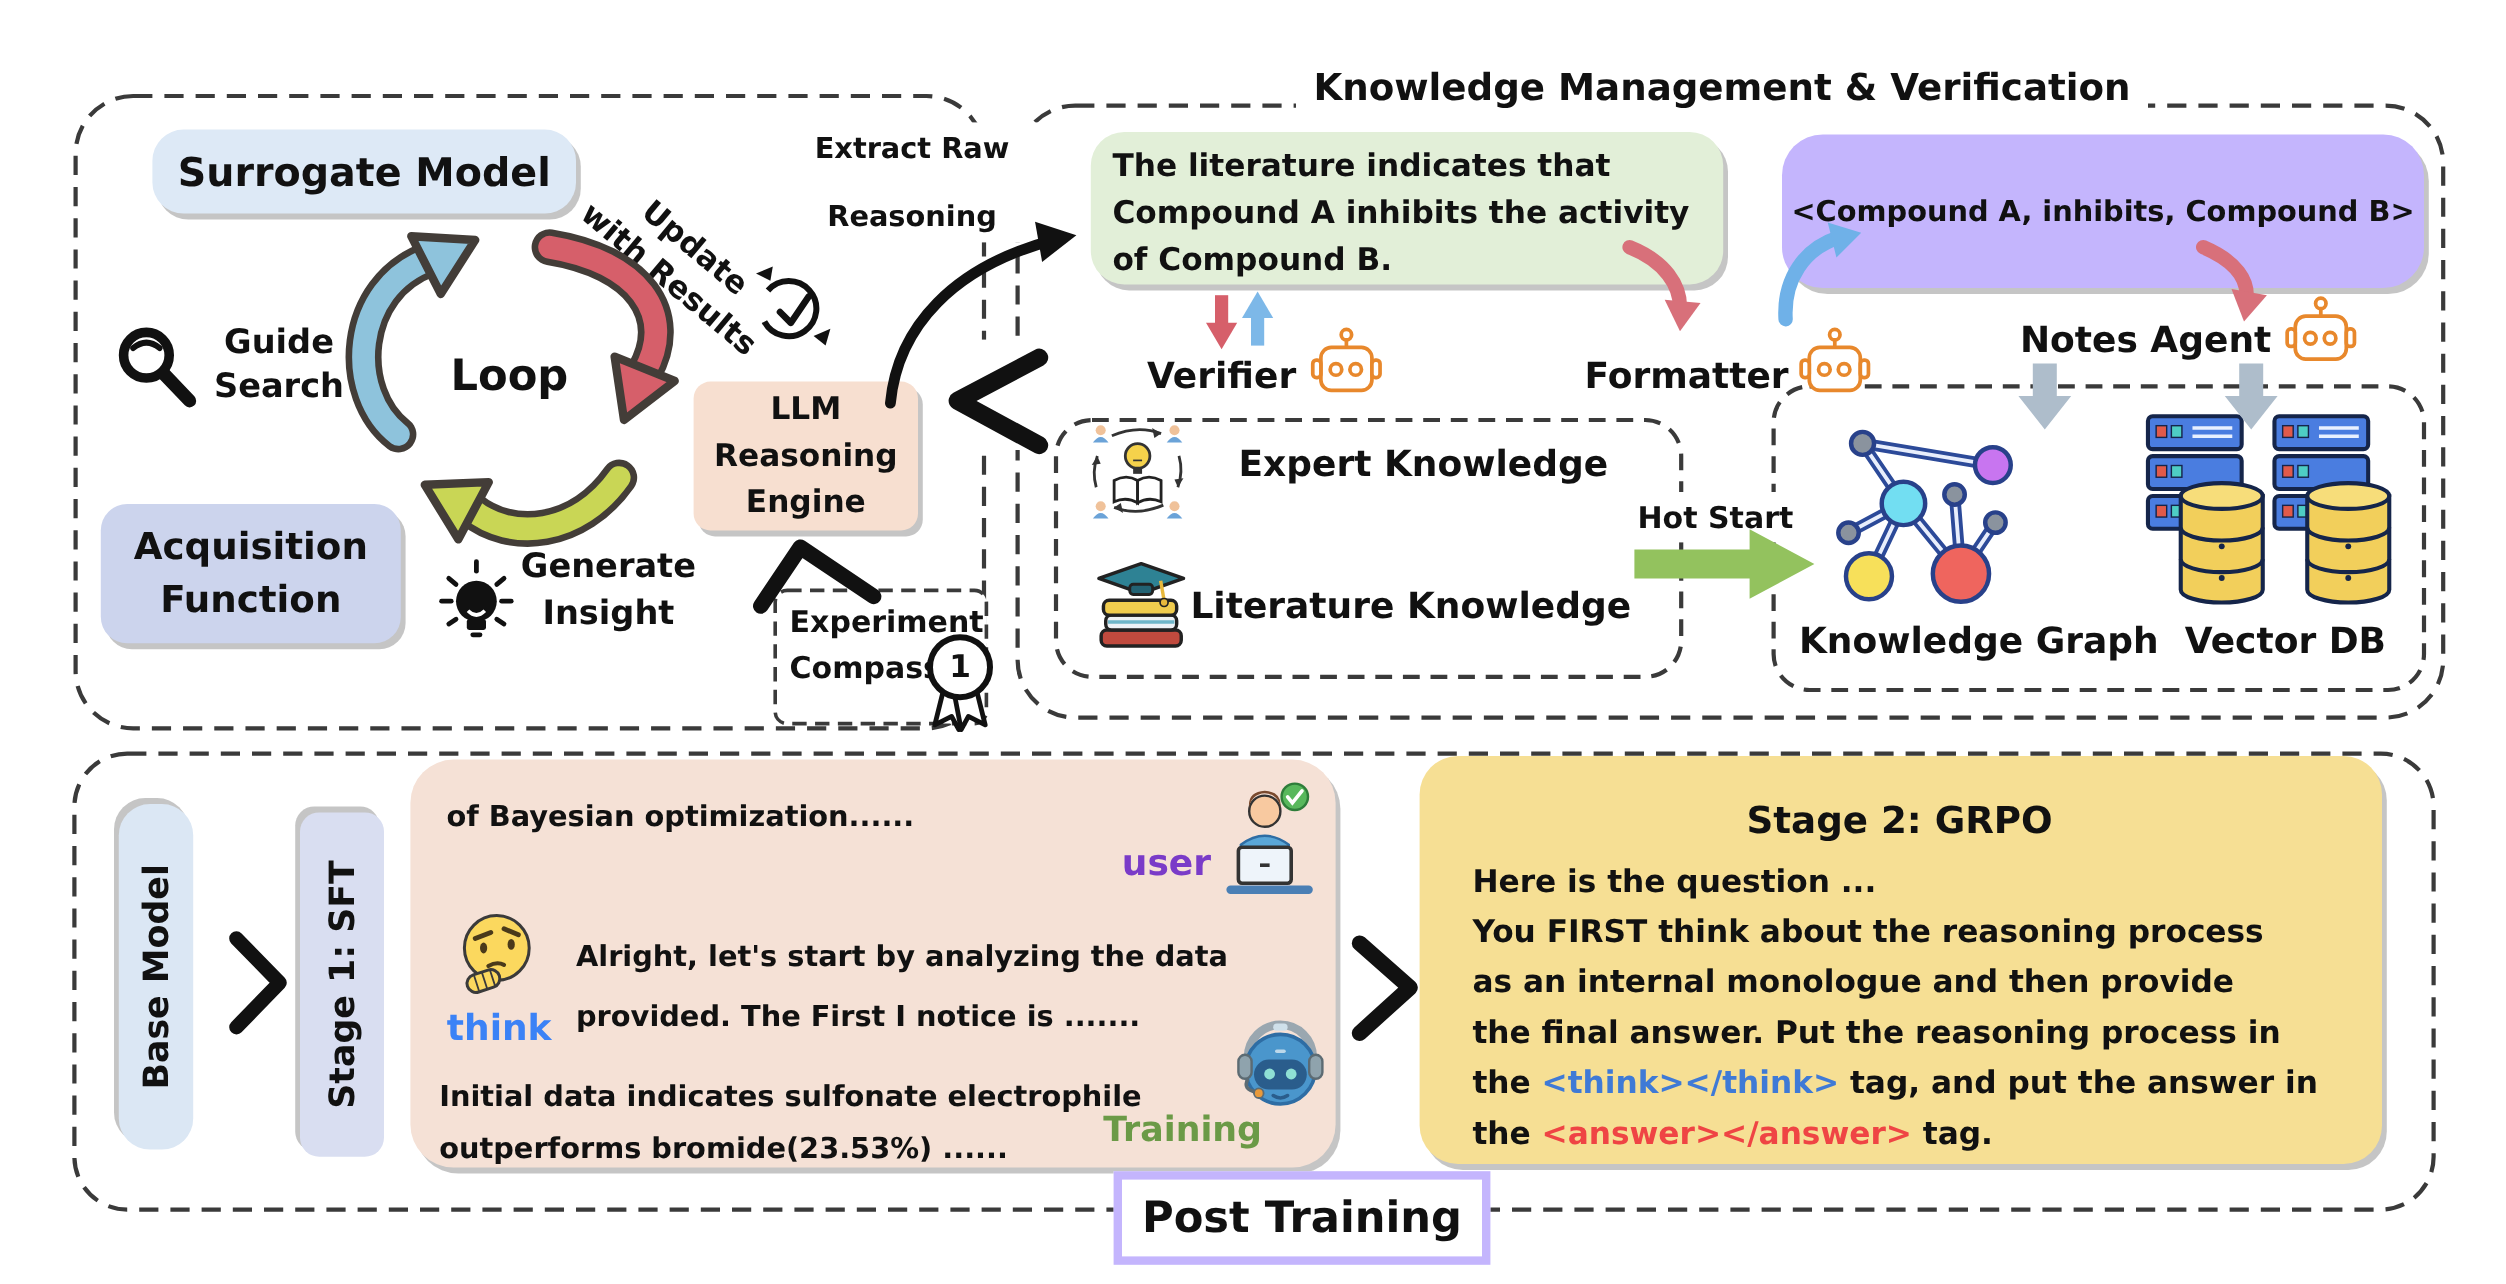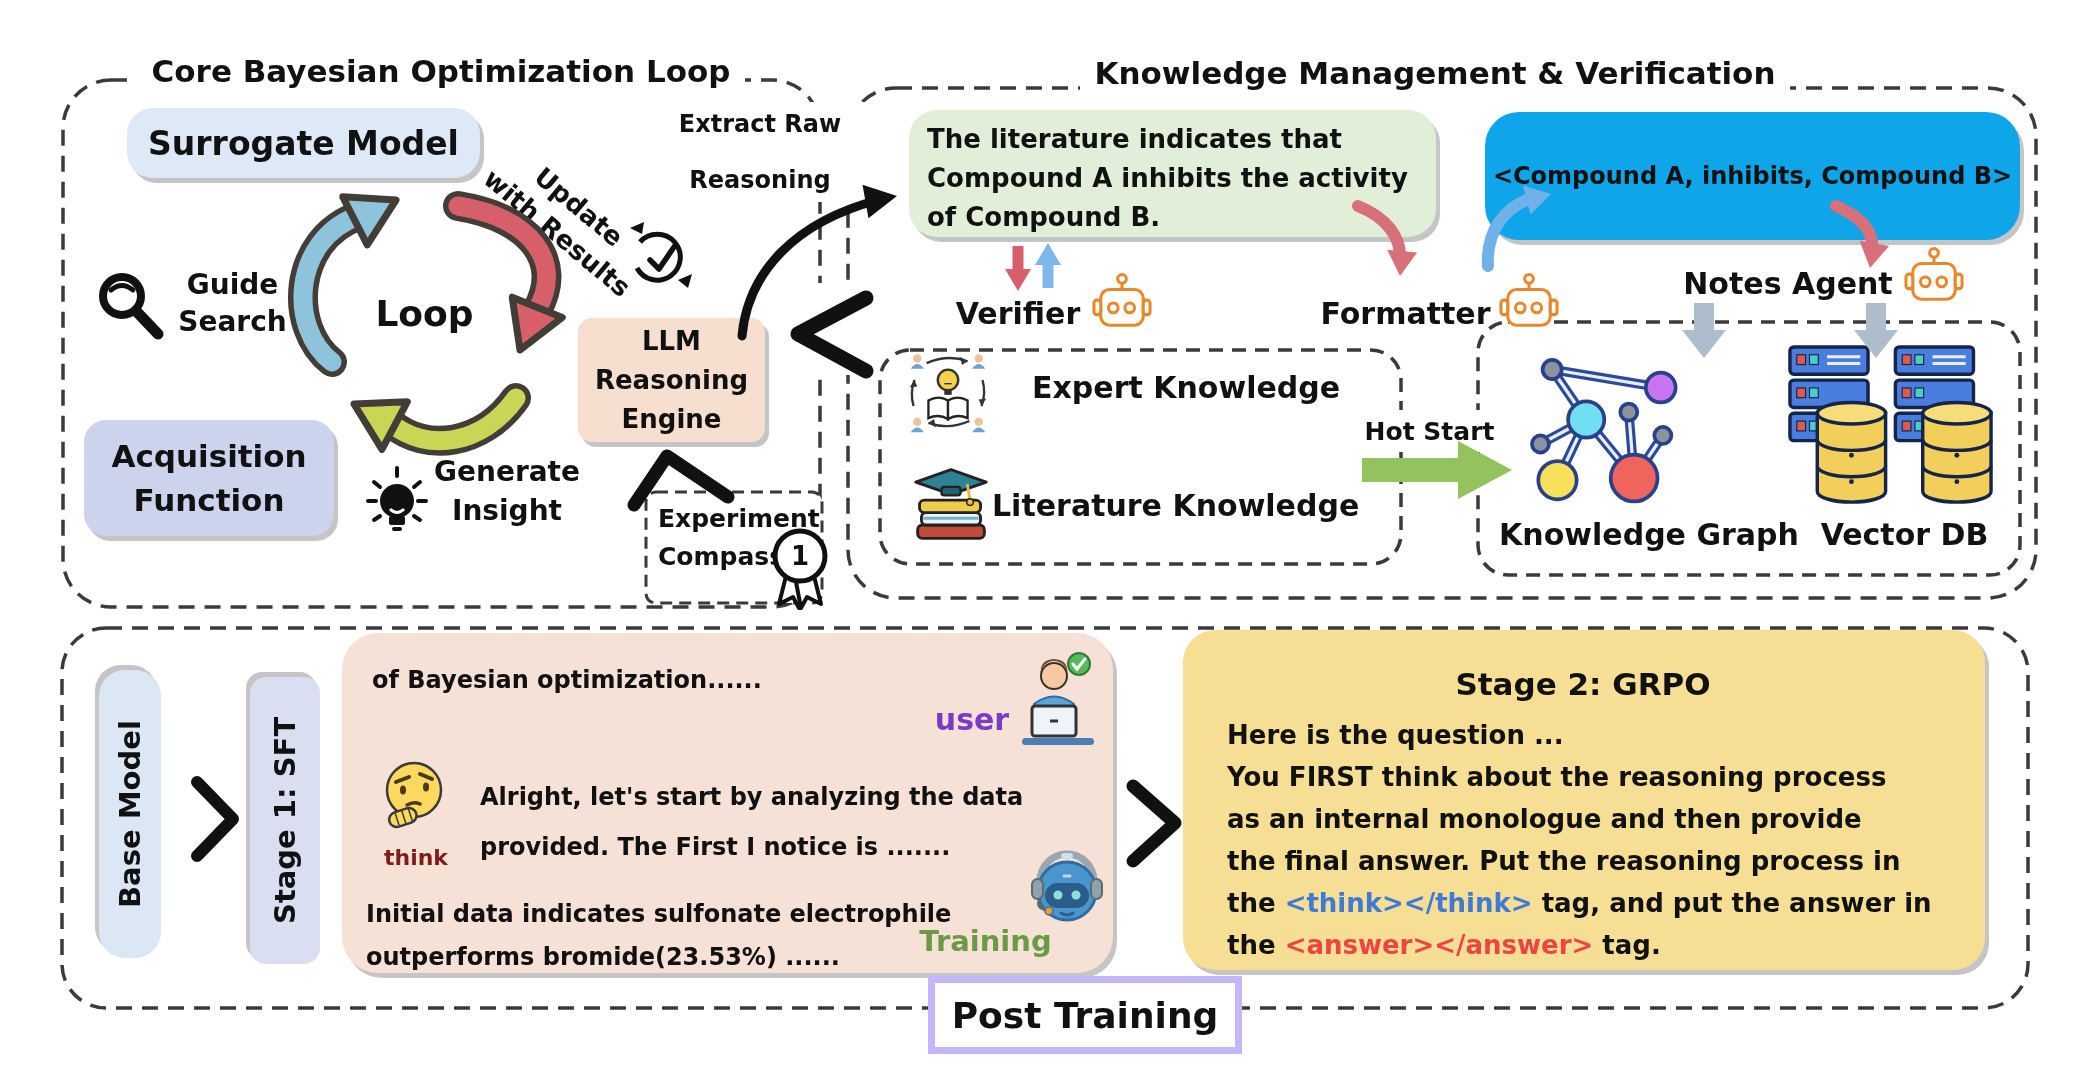--- a/index.html
+++ b/index.html
@@ -21,21 +21,20 @@
 
   <svg class="abs nolnk" style="left:0;top:0;" width="2088" height="1070" viewBox="0 0 2088 1070">
     <rect x="63" y="80" width="757" height="527" rx="48" fill="none" stroke="#3a3a3a" stroke-width="3.5" stroke-dasharray="16 10"></rect>
     <rect x="848" y="88" width="1188" height="510" rx="48" fill="none" stroke="#3a3a3a" stroke-width="3.5" stroke-dasharray="16 10"></rect>
     <rect x="880" y="350" width="521" height="214" rx="30" fill="none" stroke="#3a3a3a" stroke-width="3.5" stroke-dasharray="14 9"></rect>
     <rect x="1478" y="322" width="542" height="253" rx="30" fill="none" stroke="#3a3a3a" stroke-width="3.5" stroke-dasharray="14 9"></rect>
     <rect x="62" y="628" width="1966" height="380" rx="44" fill="none" stroke="#3a3a3a" stroke-width="3.5" stroke-dasharray="16 10"></rect>
     <rect x="646" y="492" width="176" height="111" rx="10" fill="#ffffff" stroke="#3a3a3a" stroke-width="3" stroke-dasharray="12 7"></rect>
   </svg>
 
-  <div class="abs whitelabel ctr" style="left:137px;top:43px;width:608px;height:56px;font-size:31px;">Core Bayesian Optimization Loop</div>
 
   <div class="abs softbox ctr" style="left:127px;top:108px;width:353px;height:70px;background:#dde9f6;font-size:33px;">Surrogate Model</div>
 
   <div class="abs softbox ctrcol" style="left:84px;top:420px;width:250px;height:116px;background:#ccd4ed;font-size:31px;line-height:44px;border-radius:22px;">
       <div>Acquisition</div>
       <div>Function</div>
     </div>
 
   <div class="abs ctr" style="left:372px;top:290px;width:105px;height:46px;font-size:36px;">Loop</div>
 
@@ -74,21 +73,21 @@
   <div class="abs whitelabel ctr" style="left:1080px;top:45px;width:710px;height:56px;font-size:31px;">Knowledge Management &amp; Verification</div>
 
   <div class="abs softbox" style="left:909px;top:110px;width:527px;height:127px;background:#e2efd8;border-radius:28px;">
     <div class="abs" style="left:18px;top:10px;width:500px;font-size:26px;line-height:39px;">
         <div>The literature indicates that</div>
         <div>Compound A inhibits the activity</div>
         <div>of Compound B.</div>
       </div>
   </div>
 
-  <div class="abs softbox ctr" style="left:1485px;top:112px;width:535px;height:128px;background:#0ea5e9;border-radius:34px;font-size:24px;">&lt;Compound A, inhibits, Compound B&gt;</div>
+  <div class="abs softbox ctr" style="left:1485px;top:112px;width:535px;height:128px;background:#c4b5fd;border-radius:34px;font-size:24px;">&lt;Compound A, inhibits, Compound B&gt;</div>
 
   <div class="abs ctr" style="left:938px;top:292px;width:160px;height:42px;font-size:30px;">Verifier</div>
   <div class="abs ctr" style="left:1308px;top:292px;width:195px;height:42px;font-size:30px;">Formatter</div>
   <div class="abs ctr" style="left:1672px;top:262px;width:232px;height:42px;font-size:30px;">Notes Agent</div>
 
   <div class="abs" style="left:1032px;top:370px;width:360px;font-size:30px;">Expert Knowledge</div>
   <div class="abs" style="left:992px;top:488px;width:410px;font-size:30px;">Literature Knowledge</div>
 
   <div class="abs whitelabel ctr" style="left:1352px;top:410px;width:155px;height:42px;font-size:25px;z-index:4;">Hot Start</div>
 
@@ -105,21 +104,21 @@
 
   <div class="abs" style="left:372px;top:660px;width:665px;font-size:24px;line-height:41px;">
       <div>of Bayesian optimization......</div>
     </div>
   <div class="abs ctr" style="left: 922px; top: 700px; width: 100px; height: 38px; font-size: 30px; color: rgb(122, 59, 200);">user</div>
 
   <div class="abs" style="left:480px;top:772px;width:640px;font-size:24px;line-height:50px;">
       <div>Alright, let's start by analyzing the data</div>
       <div>provided. The First I notice is .......</div>
     </div>
-  <div class="abs ctr" style="left: 366px; top: 836px; width: 100px; height: 42px; font-size: 22px; color: #7f1d1d;">think</div>
+  <div class="abs ctr" style="left: 366px; top: 836px; width: 100px; height: 42px; font-size: 30px; color: #3b82f6;">think</div>
 
   <div class="abs" style="left:366px;top:893px;width:690px;font-size:24px;line-height:43px;">
       <div>Initial data indicates sulfonate electrophile</div>
       <div>outperforms bromide(23.53%) ......</div>
     </div>
   <div class="abs ctr" style="left: 888px; top: 922px; width: 195px; height: 38px; font-size: 29px; color: rgb(107, 154, 71);">Training</div>
 
   <div class="abs softbox" style="left:1183px;top:630px;width:802px;height:340px;background:#f6df94;border-radius:32px;"></div>
   <div class="abs ctr" style="left:1283px;top:660px;width:600px;height:48px;font-size:31px;">Stage 2: GRPO</div>
   <div class="abs" style="left:1227px;top:714px;width:748px;font-size:26px;line-height:42px;">

